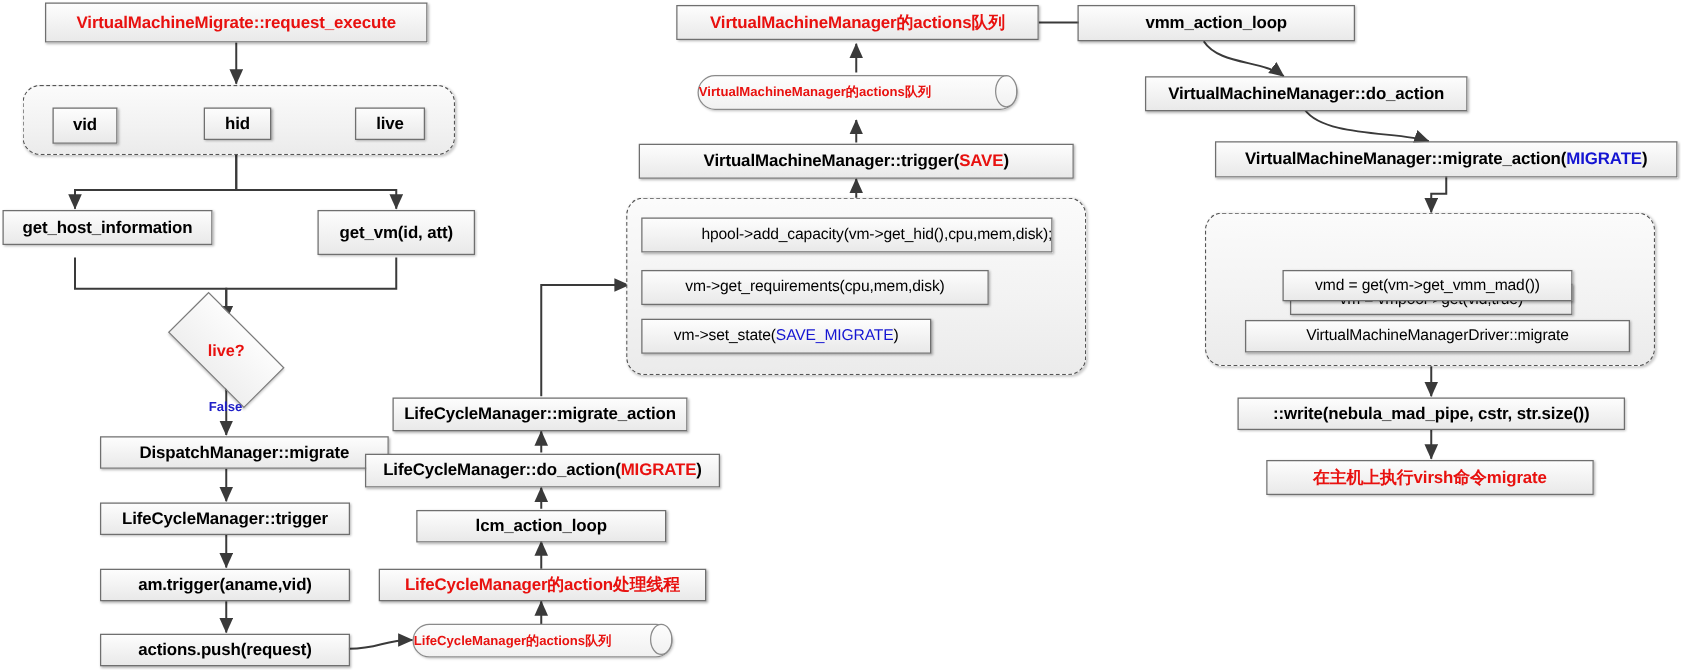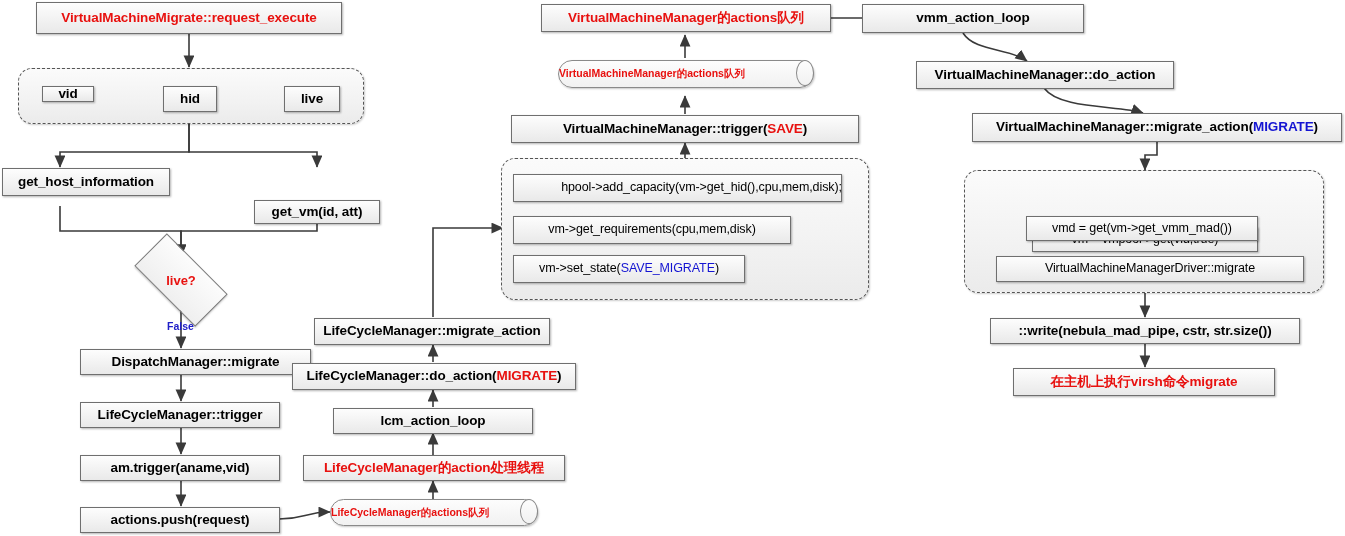--- a/index.html
+++ b/index.html
@@ -133,34 +133,34 @@
       <path d="M1145,344 L1145,367"></path>
     </g>
   </svg>
 
   <div class="node red" style="left:36px;top:2px;width:306px;height:32px;">
     <span>VirtualMachineMigrate::request_execute</span>
   </div>
 
   <div class="group" style="left:18px;top:68px;width:346px;height:56px;">
   </div>
-  <div class="node" style="left:42px;top:86px;width:52px;height:16px;">
+  <div class="node" style="left:42px;top:86px;width:52px;height:29px;">
     <span>vid</span>
   </div>
   <div class="node" style="left:163px;top:86px;width:54px;height:26px;">
     <span>hid</span>
   </div>
   <div class="node" style="left:284px;top:86px;width:56px;height:26px;">
     <span>live</span>
   </div>
 
   <div class="node" style="left:2px;top:168px;width:168px;height:28px;">
     <span>get_host_information</span>
   </div>
-  <div class="node" style="left:254px;top:168px;width:126px;height:24px;margin-top:32px;">
+  <div class="node" style="left:254px;top:168px;width:126px;height:36px;">
     <span>get_vm(id, att)</span>
   </div>
 
   <div class="diamond" style="left:138px;top:257px;width:86px;height:46px;">
     <div class="shape"></div>
     <span class="dtext">live?</span>
   </div>
   <div class="lbl" style="left:167px;top:320px;">False</div>
 
   <div class="node" style="left:80px;top:349px;width:231px;height:26px;">

